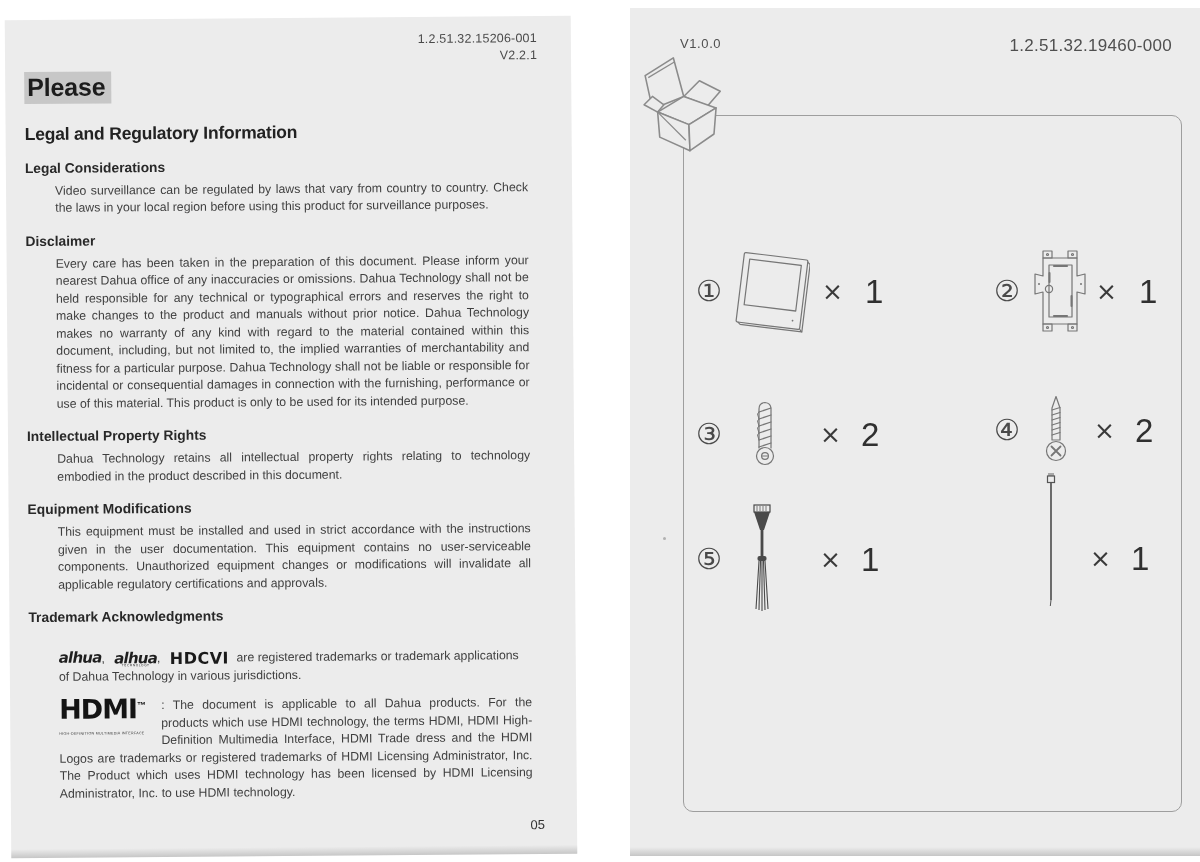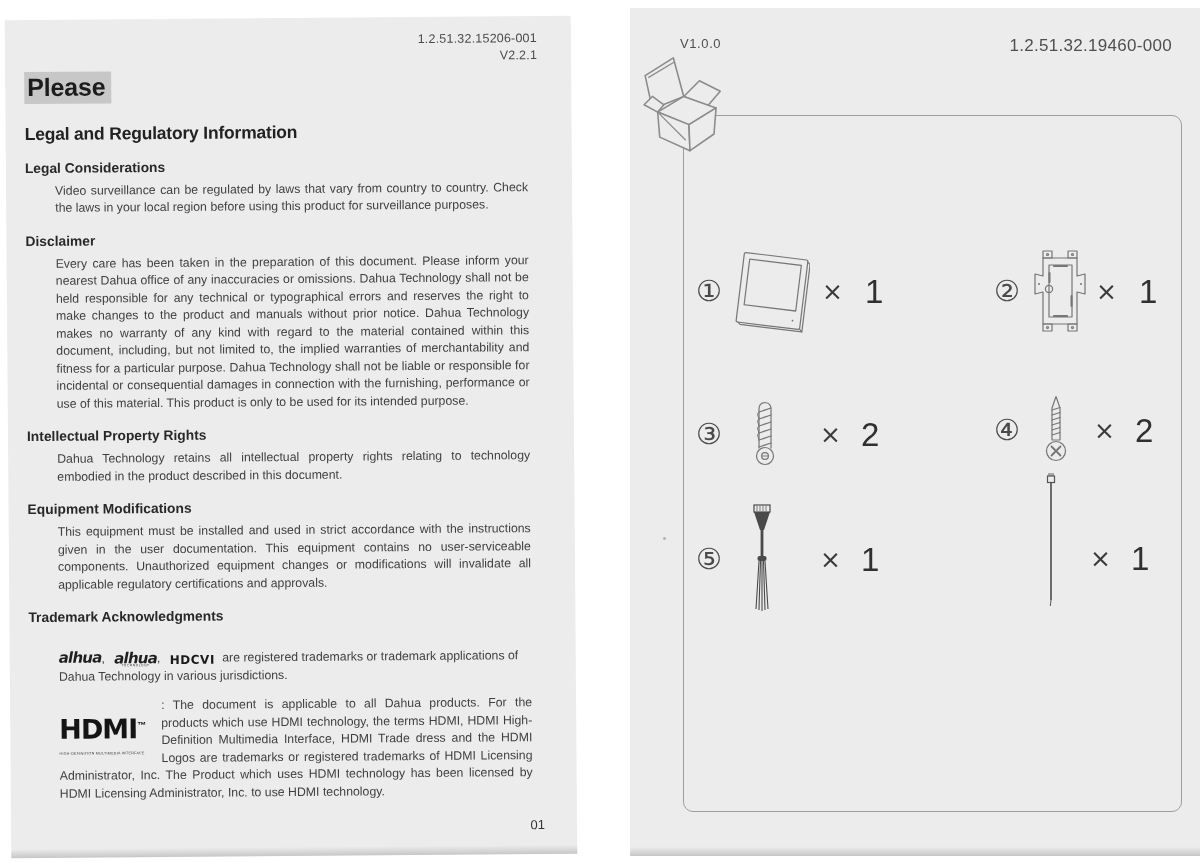--- a/index.html
+++ b/index.html
@@ -33,29 +33,29 @@
     font-size:12.3px;line-height:17.5px;color:#3f3f3f;text-align:justify;
   }
   .tm-line{margin:8px 0 0 30px;width:473px;font-size:12.3px;line-height:17.5px;color:#3f3f3f;}
   .dahua-logo{
     font-family:"DejaVu Sans",sans-serif;font-style:italic;font-weight:bold;
     font-size:15px;letter-spacing:-0.8px;color:#1f1f1f;line-height:1;margin-top:20px;
   }
   .dahua-stack{display:inline-block;text-align:center;vertical-align:-4px;line-height:0.8;margin-left:6px;}
   .dahua-cap{display:block;font-style:normal;font-weight:normal;font-size:3.2px;letter-spacing:0.6px;color:#333;}
   .hdcvi{
-    font-family:"DejaVu Sans",sans-serif;font-weight:800;font-size:12px;
+    font-family:"DejaVu Sans",sans-serif;font-weight:800;font-size:16px;
     letter-spacing:0.5px;color:#1a1a1a;line-height:1;vertical-align:-2px;margin:0 4px 0 6px;
   }
   .comma{font-size:12px;color:#333;}
   .hdmi-block{
     margin:12px 0 0 30px;width:473px;
     font-size:12.3px;line-height:17.5px;color:#3f3f3f;text-align:justify;
   }
-  .hdmi-logo{float:left;width:98px;margin:20px 4px 2px 0;}
+  .hdmi-logo{float:left;width:98px;margin:0 4px 2px 0;}
   .hdmi-word{
     font-family:"DejaVu Sans",sans-serif;font-weight:900;font-size:27px;
     line-height:0.9;letter-spacing:-1px;color:#141414;
   }
   .hdmi-tm{font-size:9px;vertical-align:top;font-weight:bold;color:#141414;}
   .hdmi-cap{font-size:3.6px;letter-spacing:0.3px;color:#353535;white-space:nowrap;margin-top:1px;}
   .page-num{position:absolute;right:32px;bottom:22px;font-size:13px;color:#333;}
   
   #right-page{left:630px;top:8px;width:570px;height:848px;}
   .rp-version{position:absolute;left:50px;top:28px;font-size:13px;color:#4f4f4f;letter-spacing:0.6px;}
@@ -128,21 +128,21 @@
   </div>
 
   <div class="hdmi-block">
     <span class="hdmi-logo">
       <span class="hdmi-word">HDMI</span><span class="hdmi-tm">™</span>
       <div class="hdmi-cap">HIGH-DEFINITION MULTIMEDIA INTERFACE</div>
     </span>
     <span>: The document is applicable to all Dahua products. For the products which use HDMI technology, the terms HDMI, HDMI High-Definition Multimedia Interface, HDMI Trade dress and the HDMI Logos are trademarks or registered trademarks of HDMI Licensing Administrator, Inc. The Product which uses HDMI technology has been licensed by HDMI Licensing Administrator, Inc. to use HDMI technology.</span>
   </div>
 
-  <div class="page-num">01</div>
+  <div class="page-num">05</div>
 </div>
 
 <div class="page" id="right-page">
   <div class="rp-version">V1.0.0</div>
   <div class="rp-doc">1.2.51.32.19460-000</div>
 
   <div class="panel"></div>
   <div class="speck"></div>
 
   <svg class="box-icon" viewBox="0 0 92 110">

